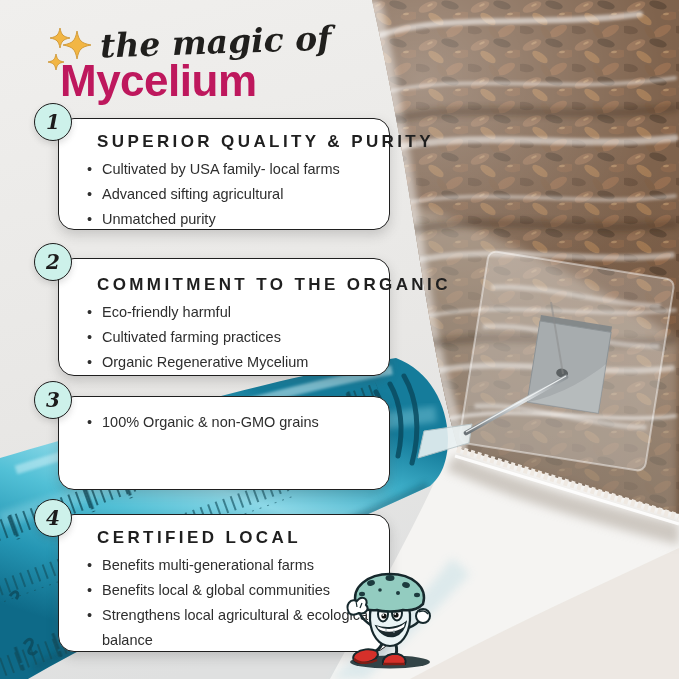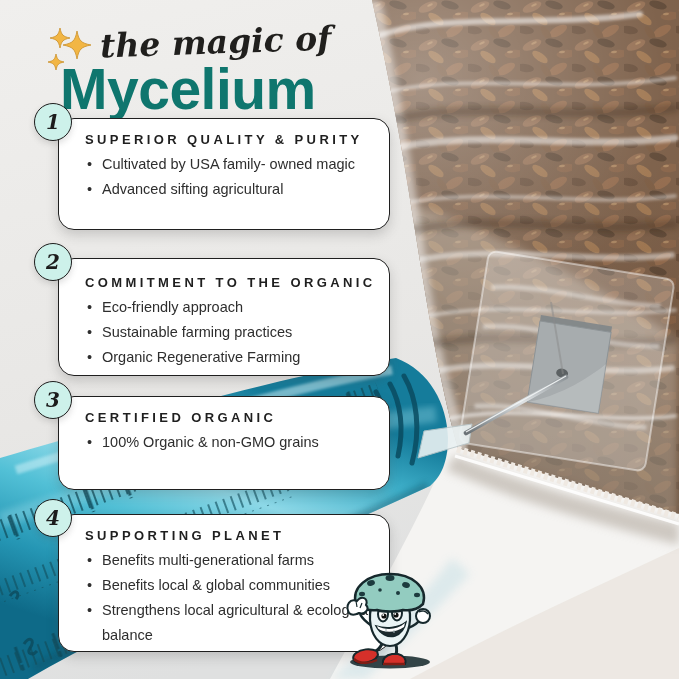--- a/index.html
+++ b/index.html
@@ -11,21 +11,21 @@
   
   .title-block{position:absolute;left:0;top:0;z-index:2;}
   .sparkles{position:absolute;left:40px;top:14px;}
   .eyebrow{
     position:absolute;left:100px;top:22px;width:260px;
     font-family:"DejaVu Serif",serif;font-style:italic;font-weight:700;
     font-size:33px;color:#201f1d;transform:rotate(-2deg);white-space:nowrap;
   }
   .main-title{
     position:absolute;left:60px;top:56px;width:340px;
-    font-size:57px;font-weight:800;letter-spacing:-0.5px;color:#0f766e;
+    font-size:44px;font-weight:800;letter-spacing:-0.5px;color:#be185d;
     white-space:nowrap;
   }
   
   .card{
     position:absolute;left:58px;width:332px;box-sizing:border-box;
     background:#ffffff;border:1.6px solid #1f1f1f;border-radius:16px;
     box-shadow:0 5px 12px rgba(70,70,70,.22);
     padding:13px 12px 6px 26px;z-index:2;
   }
   .card1{top:118px;height:112px;}
@@ -33,21 +33,21 @@
   .card3{top:396px;height:94px;}
   .card4{top:514px;height:138px;}
   .badge{
     position:absolute;left:-25px;top:-16px;width:36px;height:36px;
     border-radius:50%;background:#cdf1ea;border:1.6px solid #1c1c1c;
     display:flex;align-items:center;justify-content:center;
     font-family:"DejaVu Serif",serif;font-style:italic;font-weight:700;
     font-size:20px;color:#1c1c1c;box-shadow:0 3px 6px rgba(70,70,70,.18);
   }
   .card h2{
-    margin:0 0 5px 0;font-size:13px;font-weight:700;color:#1f1f1f;
+    margin:0 0 5px 12px;font-size:17px;font-weight:700;color:#1f1f1f;
     letter-spacing:3.4px;white-space:nowrap;
   }
   .card ul{margin:0;padding:0;list-style:none;}
   .card li{
     position:relative;padding-left:17px;font-size:14.5px;line-height:25px;
     color:#2e2e2e;
   }
   .card li::before{content:"•";position:absolute;left:2px;color:#2e2e2e;}
   .mascot{position:absolute;left:336px;top:568px;z-index:3;}
 </style>
@@ -226,46 +226,46 @@
       </g>
     </svg>
     <div class="eyebrow">the magic of</div>
     <div class="main-title">Mycelium</div>
   </div>
 
   <div class="card card1">
     <div class="badge">1</div>
     <h2>SUPERIOR QUALITY &amp; PURITY</h2>
     <ul>
-      <li>Cultivated by USA family- owned magic</li>
+      <li>Cultivated by USA family- local farms</li>
       <li>Advanced sifting agricultural</li>
+      <li>Unmatched purity</li>
     </ul>
   </div>
 
   <div class="card card2">
     <div class="badge">2</div>
     <h2>COMMITMENT TO THE ORGANIC</h2>
     <ul>
-      <li>Eco-friendly approach</li>
-      <li>Sustainable farming practices</li>
-      <li>Organic Regenerative Farming</li>
+      <li>Eco-friendly harmful</li>
+      <li>Cultivated farming practices</li>
+      <li>Organic Regenerative Mycelium</li>
     </ul>
   </div>
 
   <div class="card card3">
     <div class="badge">3</div>
-    <h2>CERTIFIED ORGANIC</h2>
     <ul>
       <li>100% Organic &amp; non-GMO grains</li>
     </ul>
   </div>
 
   <div class="card card4">
     <div class="badge">4</div>
-    <h2>SUPPORTING PLANET</h2>
+    <h2>CERTIFIED LOCAL</h2>
     <ul>
       <li>Benefits multi-generational farms</li>
       <li>Benefits local &amp; global communities</li>
       <li>Strengthens local agricultural &amp; ecological balance</li>
     </ul>
   </div>
 
   <svg class="mascot" width="112" height="106" viewBox="0 0 112 106" aria-hidden="true">
     <ellipse cx="54" cy="94" rx="40" ry="6.5" fill="#223438" opacity="0.92"></ellipse>
 

